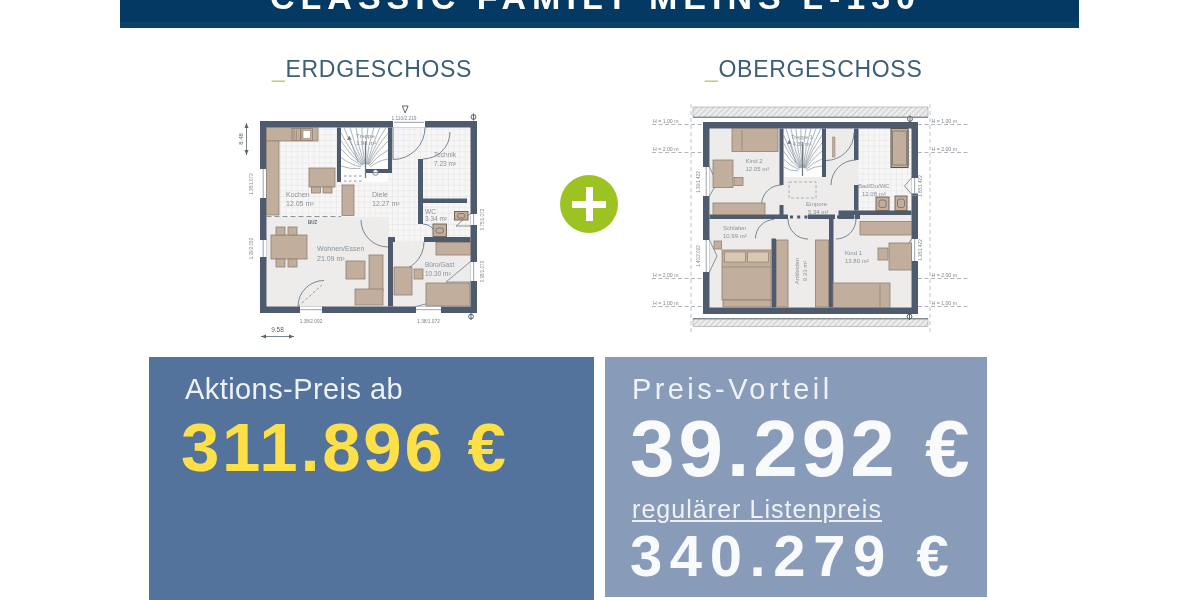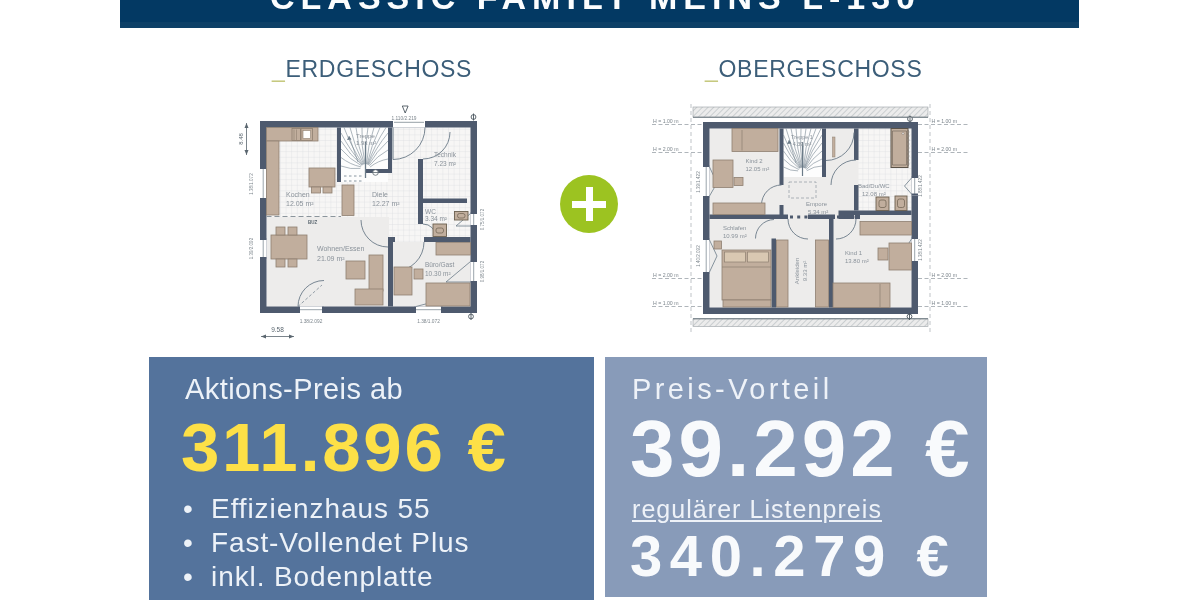--- a/index.html
+++ b/index.html
@@ -471,25 +471,20 @@
 <line x1="909.5" y1="313" x2="909.5" y2="320" stroke="#4a555e" stroke-width="0.9"></line>
 </g>
 </svg>
 
 <div class="abs" style="left:149px;top:357px;width:444.5px;height:312px;background:#54739c;">
 
   <div class="abs" style="left:36px;top:16.4px;font-size:29px;color:#edf2f8;letter-spacing:0.43px;">Aktions-Preis ab</div>
 
   <div class="abs" style="left:32px;top:50.7px;font-size:69px;font-weight:bold;color:#fde047;letter-spacing:2.7px;">311.896 €</div>
 
-  <div class="abs" style="left:34px;top:135px;font-size:28px;color:#edf2f8;line-height:34px;letter-spacing:0.9px;">
-    <div>•&nbsp; Effizienzhaus 55</div>
-    <div>•&nbsp; Fast-Vollendet Plus</div>
-    <div>•&nbsp; inkl. Bodenplatte</div>
-  </div>
 </div>
 
 <div class="abs" style="left:605px;top:357px;width:382px;height:240px;background:#889bb9;">
 
   <div class="abs" style="left:27px;top:16.4px;font-size:29px;color:#eef2f8;letter-spacing:3.4px;">Preis-Vorteil</div>
 
   <div class="abs" style="left:25px;top:45.6px;font-size:80px;font-weight:bold;color:#f8fafc;letter-spacing:4px;">39.292 €</div>
 
   <div class="abs" style="left:27px;top:138.3px;font-size:25px;color:#eef2f8;letter-spacing:1.05px;text-decoration:underline;">regulärer Listenpreis</div>
 

